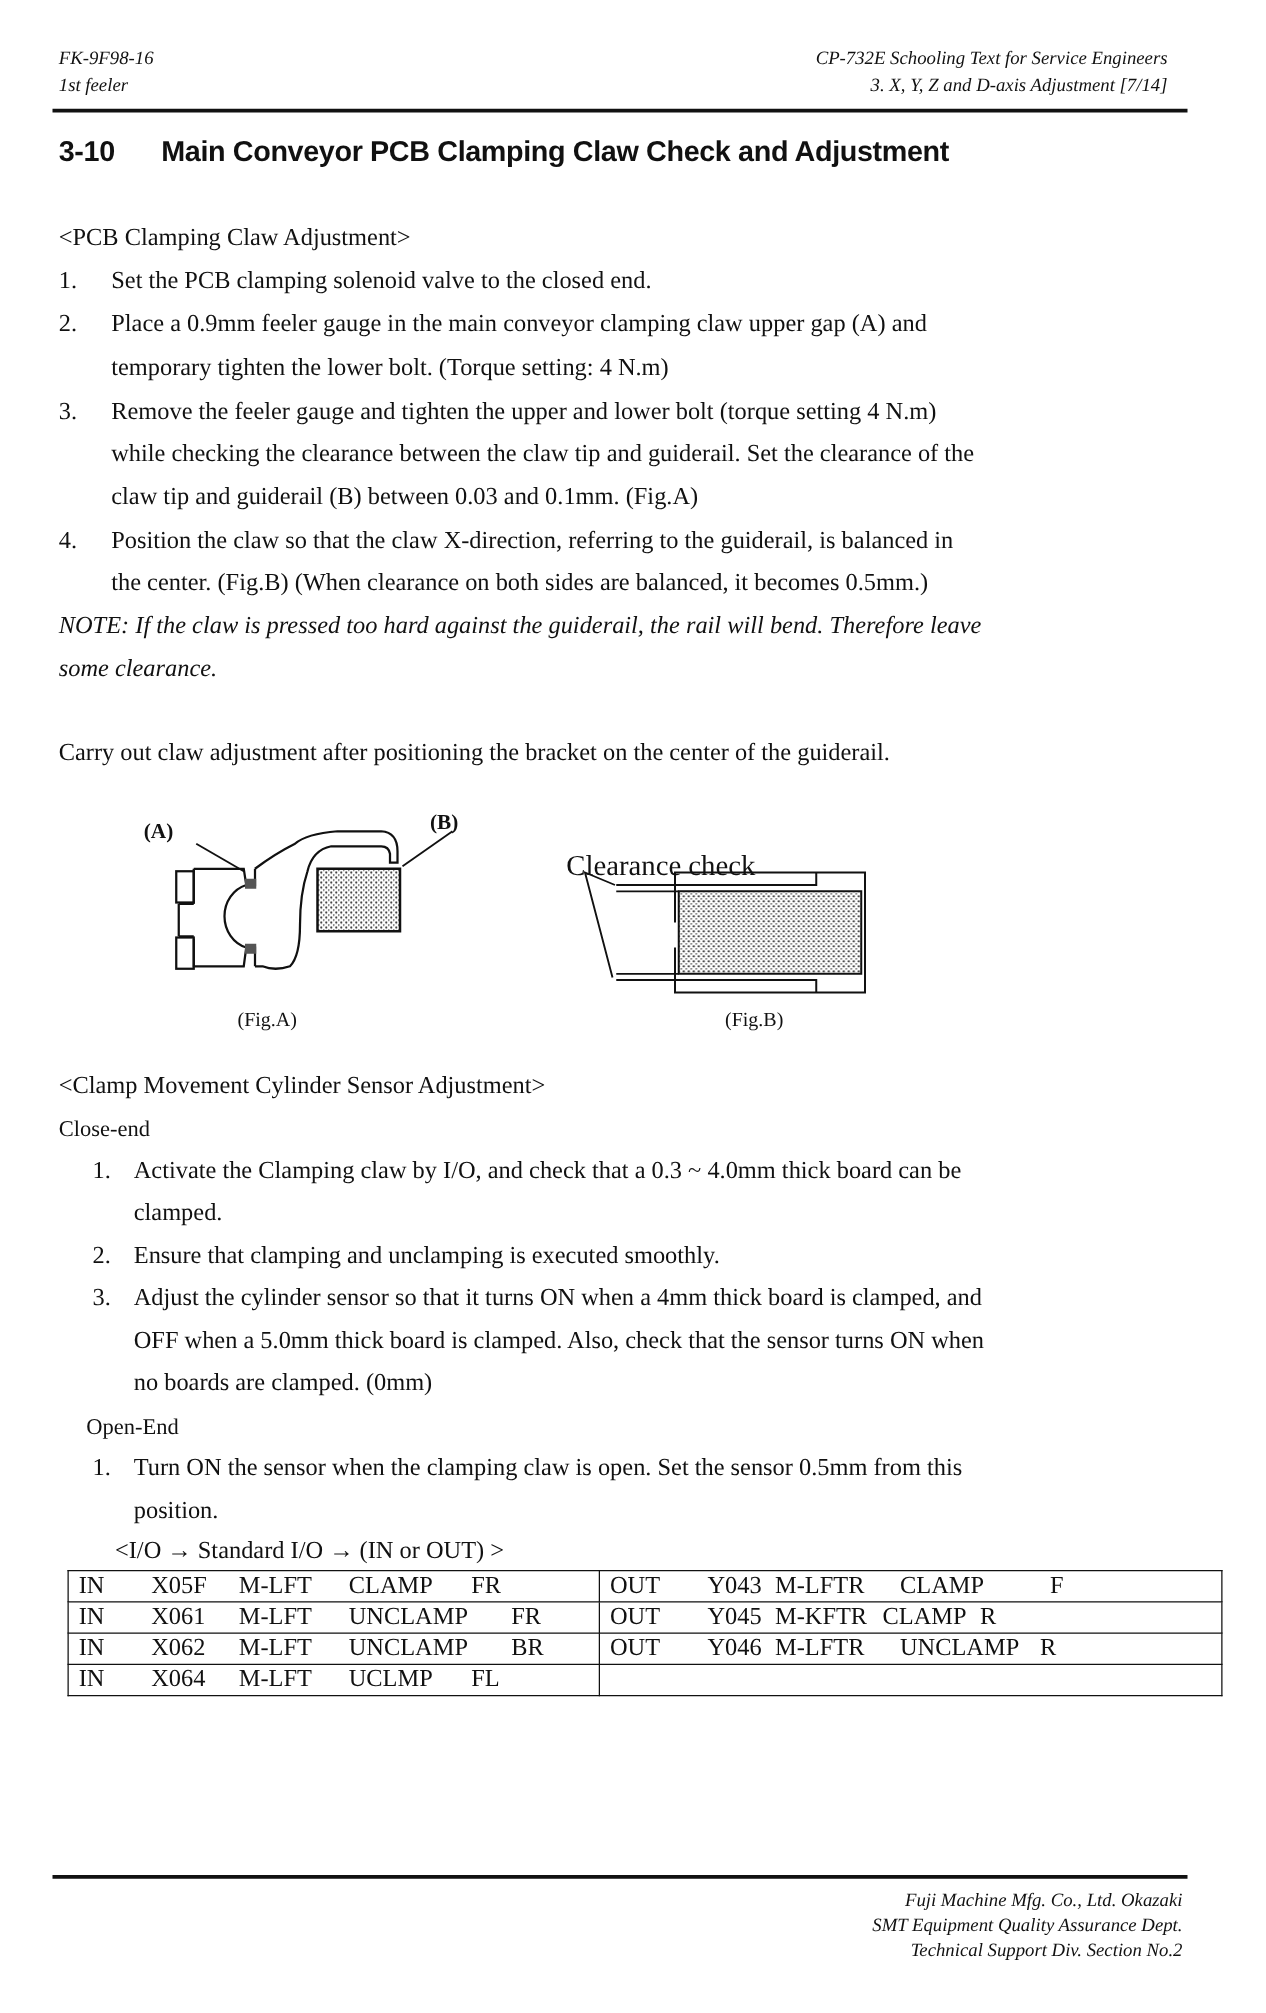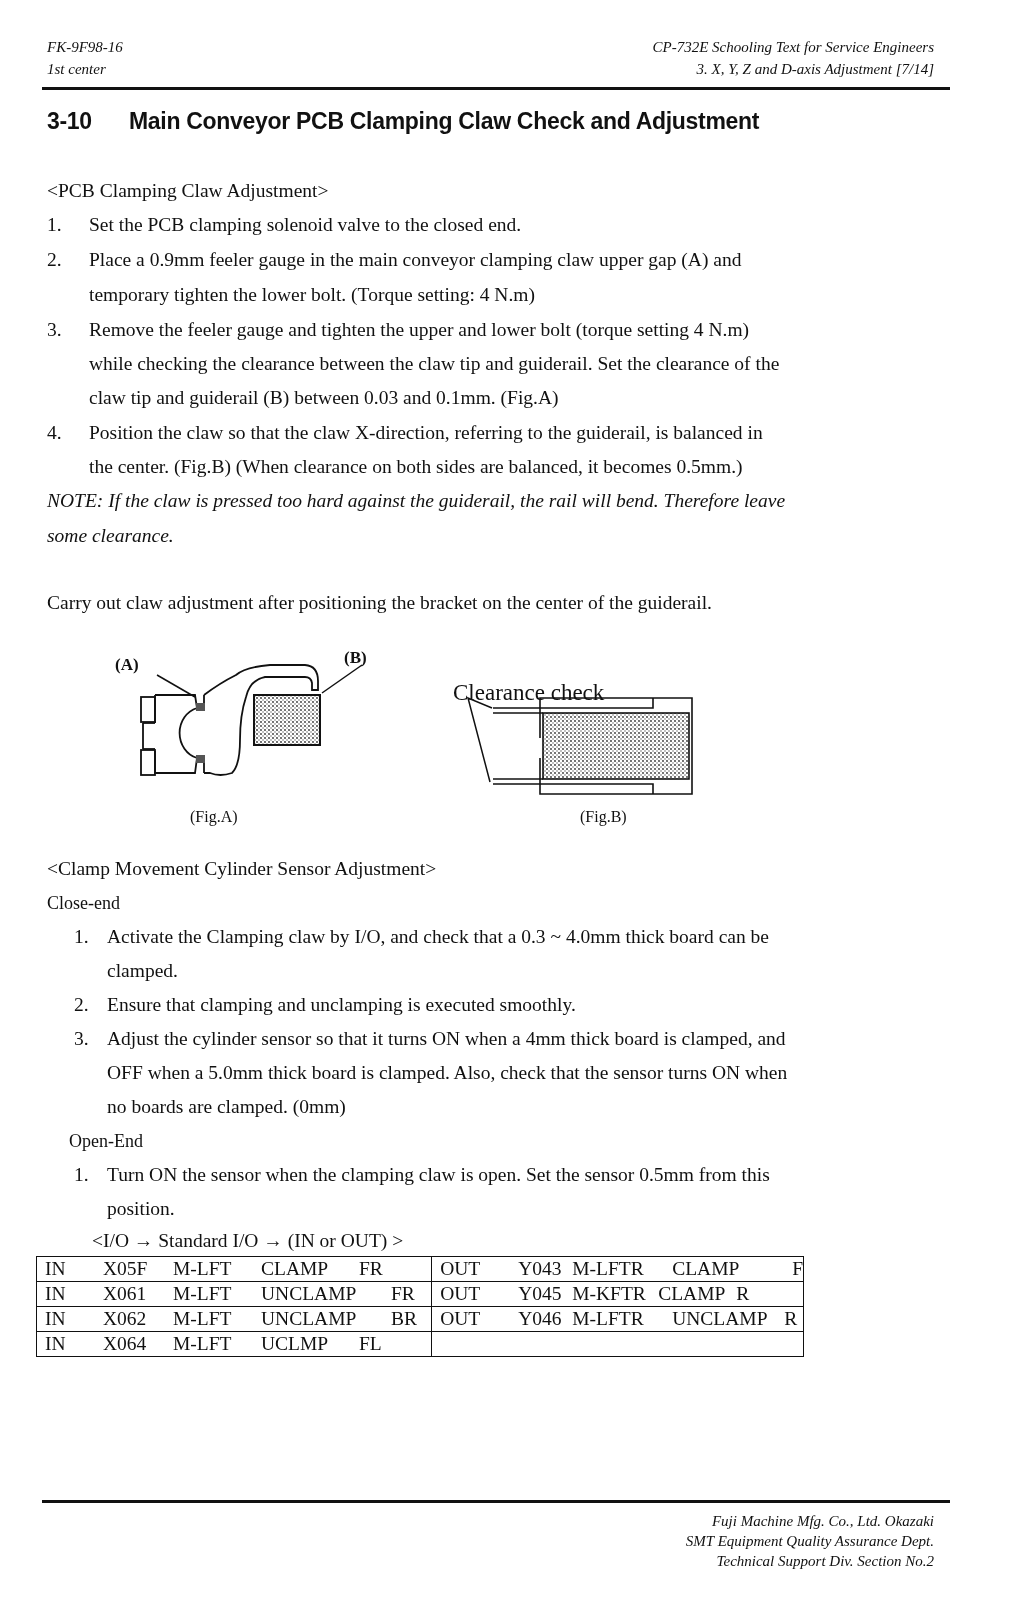--- a/index.html
+++ b/index.html
@@ -16,37 +16,37 @@
     left: 47px; top: 108px; font-family: "Liberation Sans", "DejaVu Sans", sans-serif;
     font-weight: bold; font-size: 23px; letter-spacing: -0.3px;
   }
   .title .num { display: inline-block; width: 82px; }
   .body { font-size: 19.5px; line-height: 34.5px; }
   .line { position: absolute; white-space: nowrap; }
   .li-num { position: absolute; }
   .italic { font-style: italic; }
   .bold { font-weight: normal; }
   table.io {
-    position: absolute; left: 36px; top: 1256px; width: 768px;
+    position: absolute; left: 54px; top: 1256px; width: 924px;
     border-collapse: collapse; font-size: 19.5px;
   }
   table.io td {
     border: 1.5px solid #111; height: 24px; padding: 0 0 0 8px;
     white-space: nowrap; vertical-align: middle;
   }
   table.io td.l { width: 416px; }
   .cell span { display: inline-block; }
   .footer { font-style: italic; font-size: 15px; line-height: 20px; text-align: right; }
 </style>
 </head>
 <body>
 
 <div class="abs hdr hdr-l">
   <div>FK-9F98-16</div>
-  <div>1st center</div>
+  <div>1st feeler</div>
 </div>
 <div class="abs hdr hdr-r">
   <div>CP-732E Schooling Text for Service Engineers</div>
   <div>3. X, Y, Z and D-axis Adjustment [7/14]</div>
 </div>
 <div class="rule" style="top:87px;height:3px;"></div>
 
 <div class="abs title">
   <span class="num">3-10</span><span>Main Conveyor PCB Clamping Claw Check and Adjustment</span>
 </div>
@@ -172,17 +172,17 @@
     </tr>
     <tr>
       <td class="l cell"><span style="width:58px">IN</span><span style="width:70px">X064</span><span style="width:88px">M-LFT</span><span style="width:98px">UCLMP</span><span>FL</span></td>
       <td class="cell"></td>
     </tr>
   </tbody>
 </table>
 
 <div class="rule" style="top:1500px;height:3px;"></div>
 <div class="abs" style="left:428px;top:1608px;font-style:italic;font-size:17px;">3-7</div>
-<div class="abs footer" style="right:79px;top:1511px;">
+<div class="abs footer" style="right:67px;top:1511px;">
   <div>Fuji Machine Mfg. Co., Ltd. Okazaki</div>
   <div>SMT Equipment Quality Assurance Dept.</div>
   <div>Technical Support Div. Section No.2</div>
 </div>
 
 </body></html>

